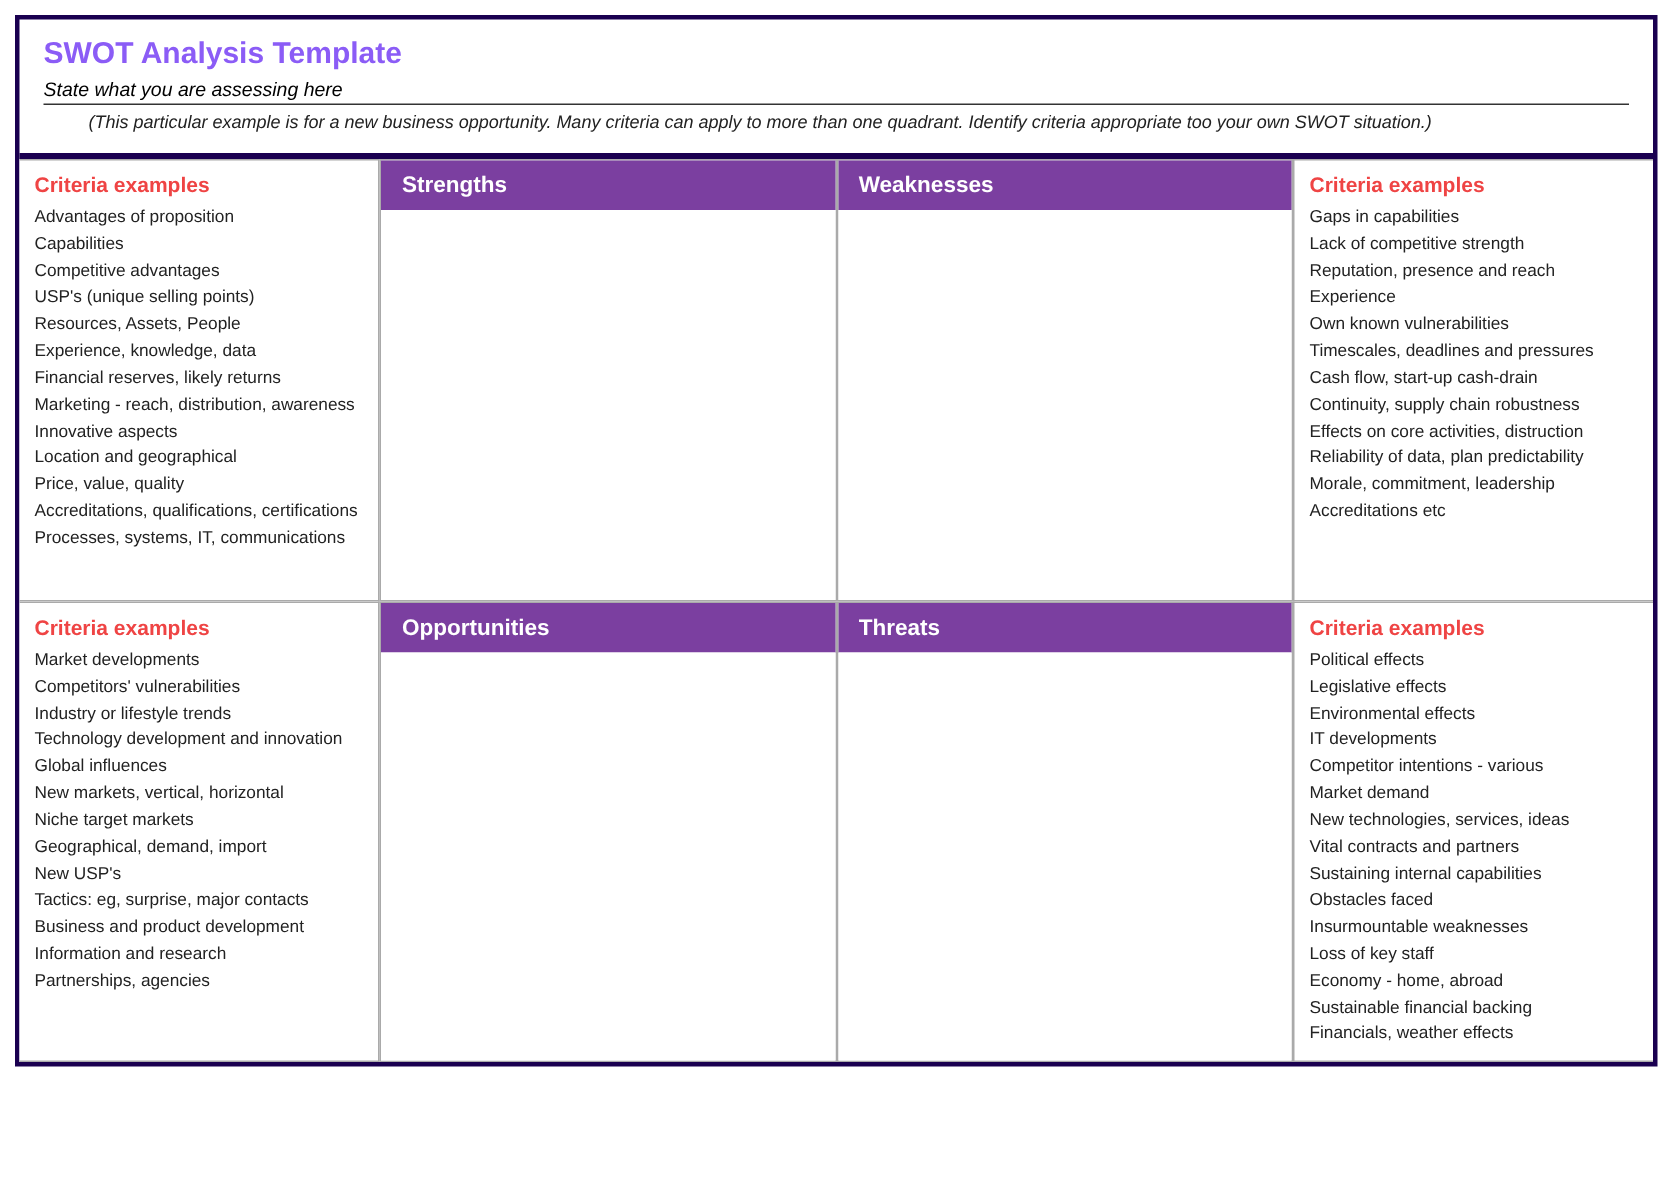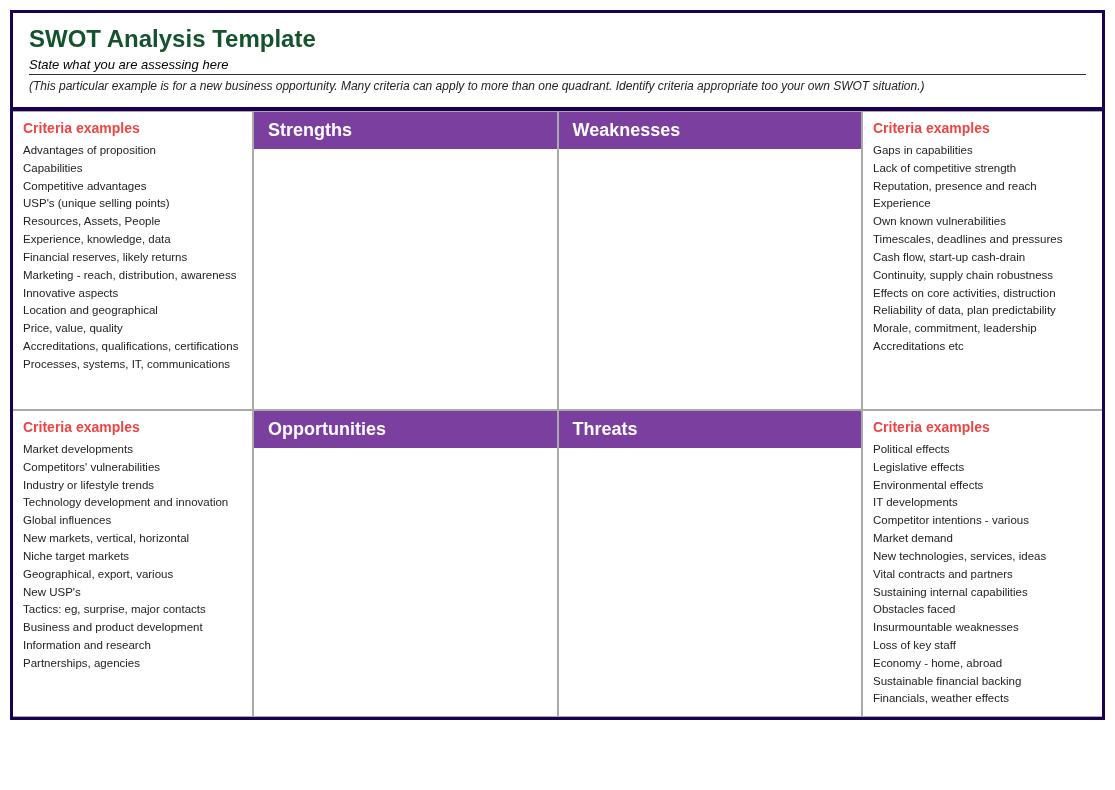--- a/index.html
+++ b/index.html
@@ -15,37 +15,38 @@
       margin: 10px;
       background: #fff;
     }
 
     
     .header {
       padding: 12px 16px 14px 16px;
       border-bottom: 2px solid #1a0050;
     }
     .header-title {
-      font-size: 24px;
+      font-size: 20px;
       font-weight: bold;
-      color: #14532d;
+      color: #8b5cf6;
       margin-bottom: 4px;
     }
     .header-subtitle {
       font-size: 13px;
       font-style: italic;
       color: #000000;
       border-bottom: 1px solid #333;
       padding-bottom: 2px;
       margin-bottom: 4px;
     }
     .header-note {
       font-size: 12px;
       font-style: italic;
       color: #222;
+      margin-left: 30px;
     }
 
     
     .swot-grid {
       display: grid;
       grid-template-columns: 240px 1fr 1fr 240px;
       grid-template-rows: auto auto;
       border-top: 2px solid #1a0050;
     }
 
@@ -75,21 +76,21 @@
       line-height: 1.55;
     }
 
     .quadrant-cell {
       display: flex;
       flex-direction: column;
     }
     .quadrant-header {
       background: #7b3fa0;
       color: #fff;
-      font-size: 18px;
+      font-size: 15px;
       font-weight: bold;
       padding: 8px 14px;
     }
     .quadrant-body {
       flex: 1;
       background: #fff;
       min-height: 260px;
     }
 
     .swot-grid .cell:nth-child(1),
@@ -164,21 +165,21 @@
     <div class="cell criteria-cell row-bottom">
       <div class="criteria-title">Criteria examples</div>
       <ul>
       <li>Market developments</li>
           <li>Competitors' vulnerabilities</li>
           <li>Industry or lifestyle trends</li>
           <li>Technology development and innovation</li>
           <li>Global influences</li>
           <li>New markets, vertical, horizontal</li>
           <li>Niche target markets</li>
-          <li>Geographical, export, various</li>
+          <li>Geographical, demand, import</li>
           <li>New USP's</li>
           <li>Tactics: eg, surprise, major contacts</li>
           <li>Business and product development</li>
           <li>Information and research</li>
           <li>Partnerships, agencies</li>
         </ul>
     </div>
 
     <div class="cell quadrant-cell row-bottom">
       <div class="quadrant-header">Opportunities</div>

